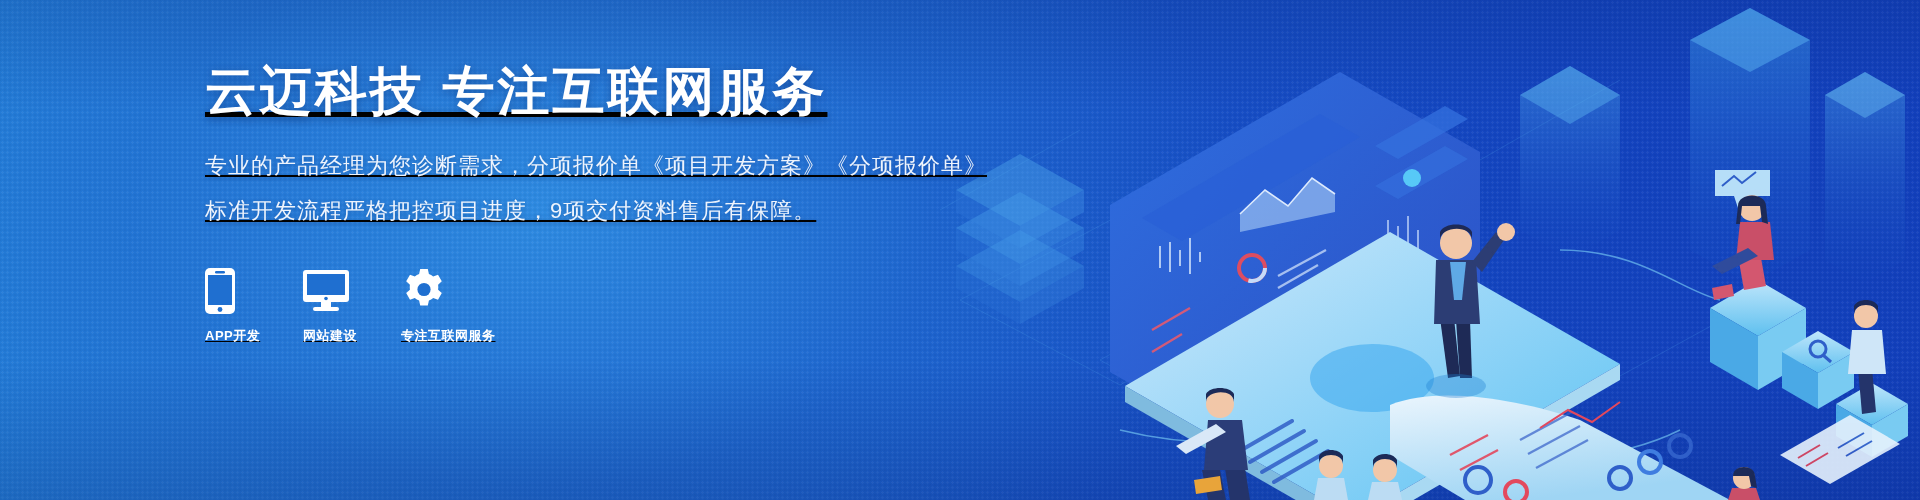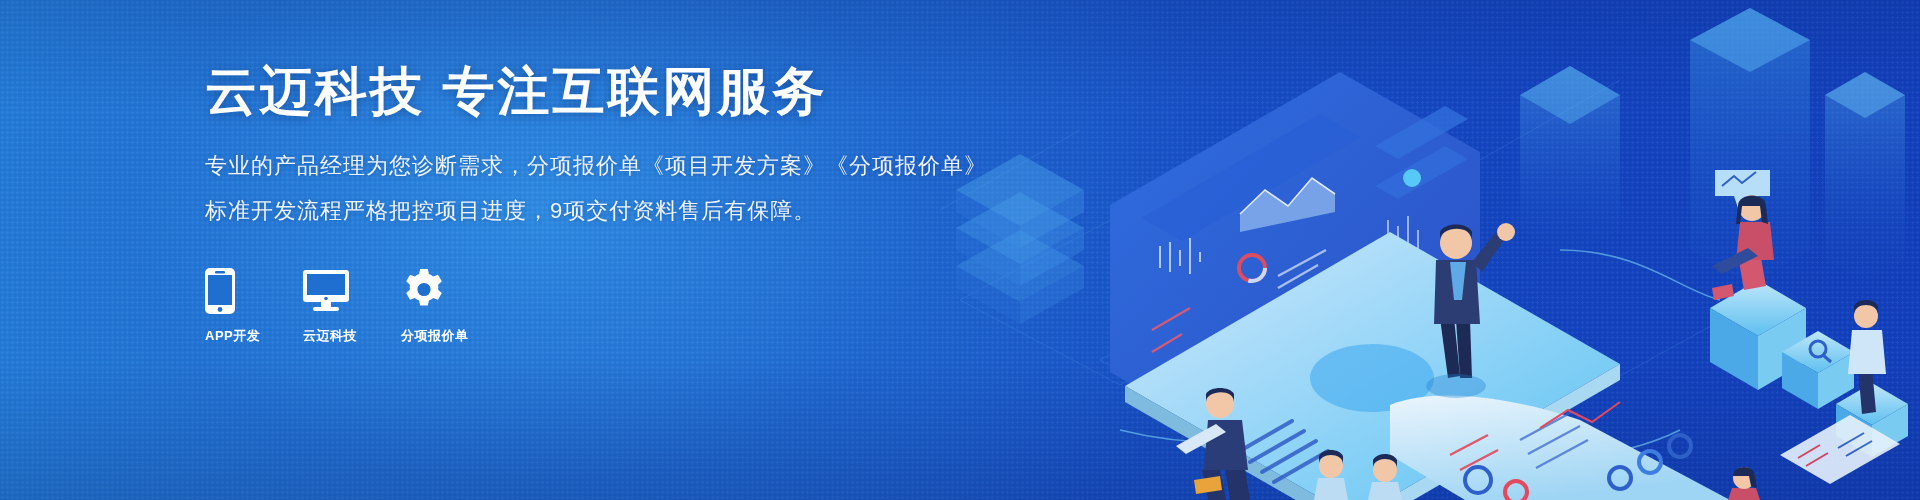--- a/index.html
+++ b/index.html
@@ -23,21 +23,21 @@
     background-size:5px 5px,5px 5px;
     background-position:0 0,2.5px 2.5px;
     pointer-events:none;
   }
   .vignette{
     position:absolute;inset:0;pointer-events:none;
     background:linear-gradient(180deg,rgba(8,40,120,0.18) 0%,rgba(0,0,0,0) 22%,rgba(0,0,0,0) 72%,rgba(8,35,110,0.22) 100%);
   }
 
   
-  .content{position:absolute;left:205px;top:62px;width:900px;z-index:6;}
+  .content{position:absolute;left:205px;top:62px;width:900px;z-index:6;text-decoration:underline;}
   .headline{
     font-size:52px;font-weight:700;color:#ffffff;letter-spacing:3px;
     line-height:1.15;margin:0 0 26px 0;white-space:nowrap;
     text-shadow:0 2px 10px rgba(4,30,90,0.35);
   }
   .sub{
     font-size:22px;color:#eef4fd;line-height:1.62;letter-spacing:1px;
     margin:0;white-space:nowrap;font-weight:400;
     text-shadow:0 1px 5px rgba(4,30,90,0.30);
   }
@@ -325,30 +325,30 @@
       <div class="svc">
         <span class="glyph">
           <svg width="46" height="42" viewBox="0 0 46 42">
             <rect x="0" y="0" width="46" height="32" rx="3" fill="#ffffff"></rect>
             <rect x="4" y="4" width="38" height="21" fill="#1f6fd0"></rect>
             <circle cx="23" cy="28.5" r="1.8" fill="#1f6fd0"></circle>
             <rect x="18" y="32" width="10" height="5" fill="#ffffff"></rect>
             <rect x="10" y="37" width="26" height="4" rx="2" fill="#ffffff"></rect>
           </svg>
         </span>
-        <span class="cap">云迈科技</span>
+        <span class="cap">网站建设</span>
       </div>
 
       <div class="svc">
         <span class="glyph">
           <svg width="46" height="46" viewBox="0 0 46 46">
             <path d="M19.2 1 h7.6 l1.1 5.0 a16 16 0 0 1 4.3 2.5 l4.8 -1.8 l3.8 6.6 l-3.7 3.4 a16 16 0 0 1 0 5.0 l3.7 3.4 l-3.8 6.6 l-4.8 -1.8 a16 16 0 0 1 -4.3 2.5 l-1.1 5.0 h-7.6 l-1.1 -5.0 a16 16 0 0 1 -4.3 -2.5 l-4.8 1.8 l-3.8 -6.6 l3.7 -3.4 a16 16 0 0 1 0 -5.0 l-3.7 -3.4 l3.8 -6.6 l4.8 1.8 a16 16 0 0 1 4.3 -2.5 Z" fill="#ffffff"></path>
             <circle cx="23" cy="21.5" r="6.6" fill="#1f6fd0"></circle>
           </svg>
         </span>
-        <span class="cap">分项报价单</span>
+        <span class="cap">专注互联网服务</span>
       </div>
 
     </div>
   </div>
 
   <div class="vignette"></div>
 </div>
 
 </body></html>

